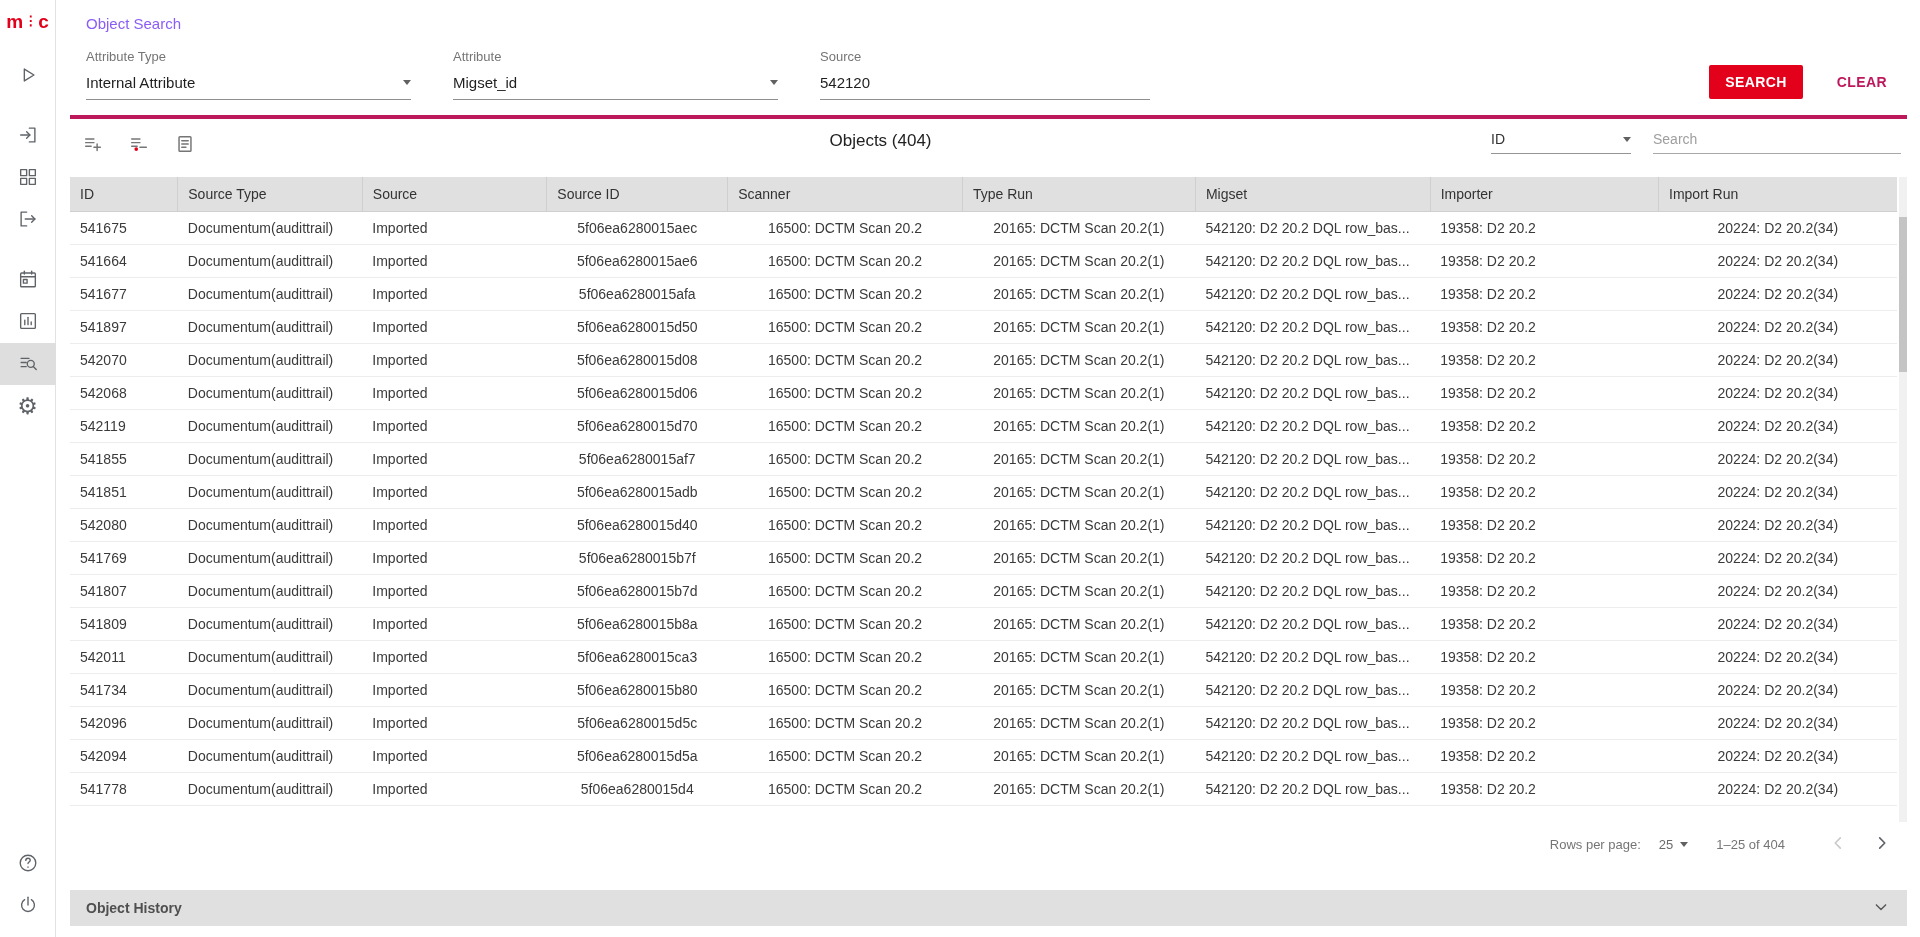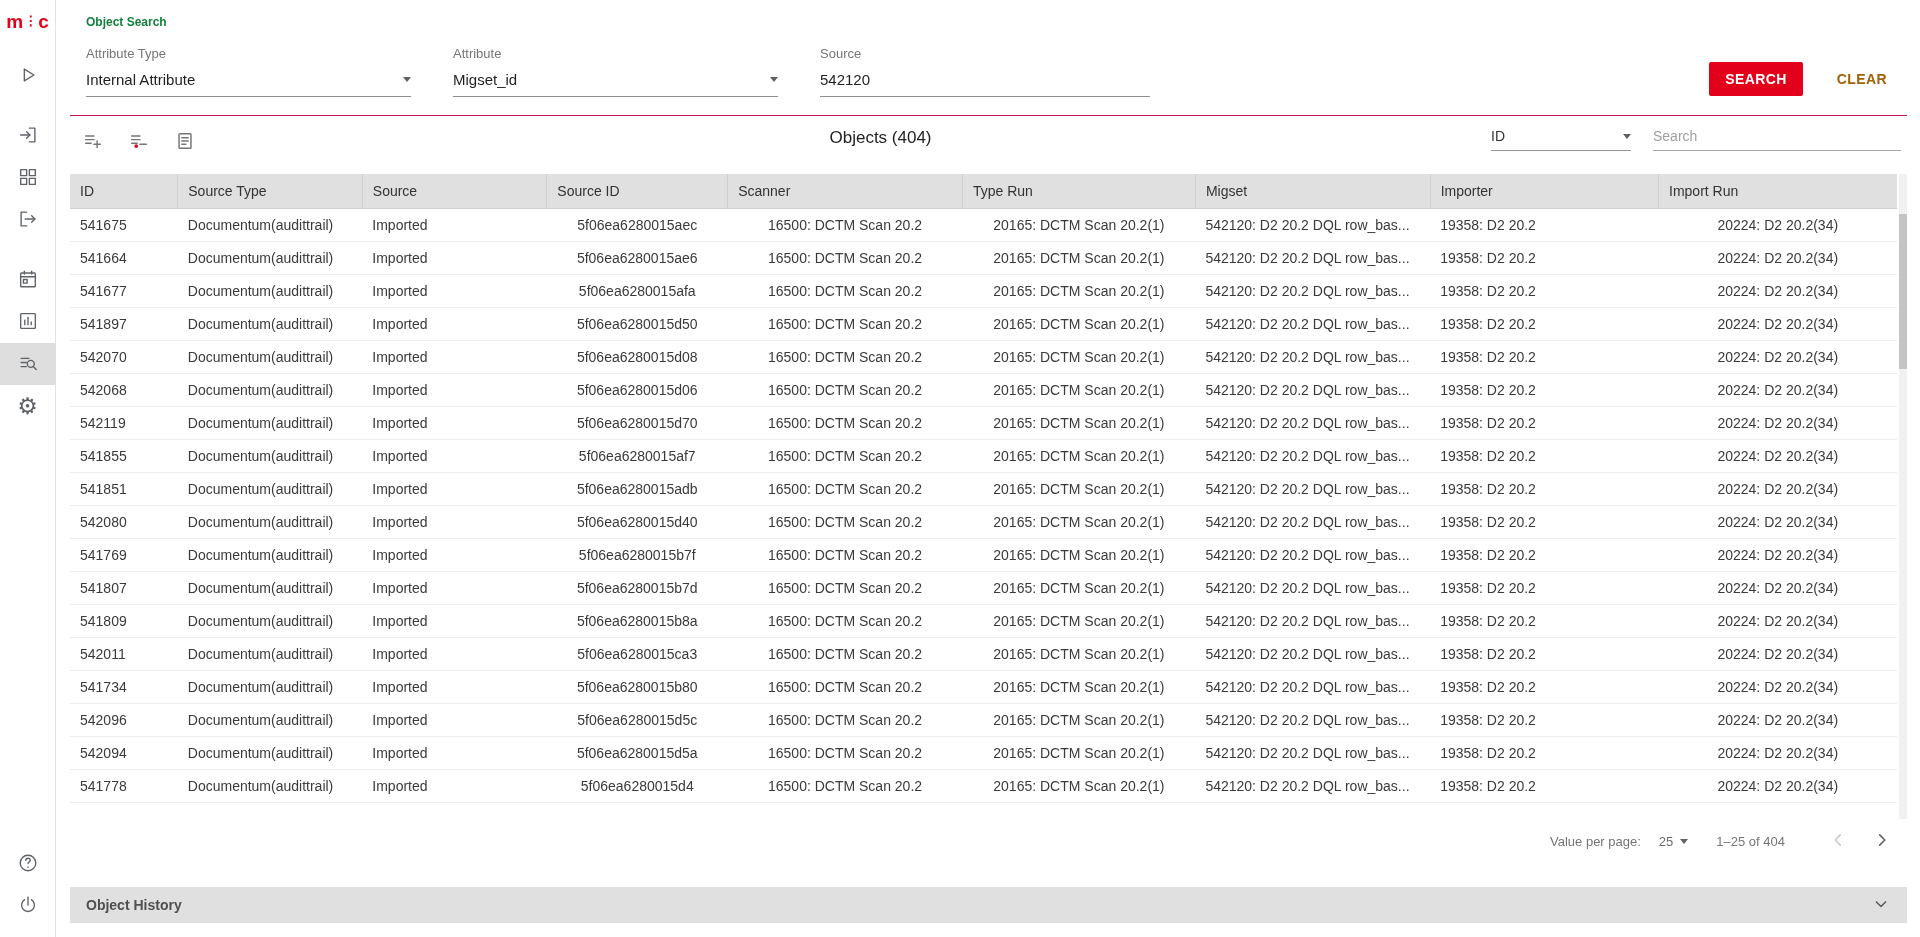--- a/index.html
+++ b/index.html
@@ -16,39 +16,39 @@
   .side-btn { width:56px; height:42px; background:none; border:none; cursor:pointer;
               display:flex; align-items:center; justify-content:center; color:#5f6368; }
   .side-btn.active { background:#dedede; }
   .side-btn svg { stroke:#5f6368; fill:none; stroke-width:1.5; stroke-linecap:round; stroke-linejoin:round; }
   .side-gap { height:18px; }
   .side-spacer { flex:1; }
   .gear-glyph { font-size:23px; color:#5f6368; line-height:1; }
 
   
   .main { flex:1; display:flex; flex-direction:column; padding:0 13px 0 14px; min-width:0; }
-  .page-header { padding:15px 16px 7px; font-size:12px; font-weight:700; color:#15803d; }
+  .page-header { padding:15px 16px 7px; font-size:15px; font-weight:400; color:#8b5cf6; }
 
   .filter-bar { display:flex; align-items:flex-start; padding:10px 16px 0; height:80px;
-                border-bottom:1px solid #be185d; }
+                border-bottom:4px solid #be185d; }
   .field { width:325px; margin-right:42px; }
   .field-label { font-size:13px; color:#757575; margin-bottom:10px; }
   .field-value { display:flex; justify-content:space-between; align-items:center;
                  font-size:15px; color:#1f1f1f; padding-bottom:8px;
                  border-bottom:1px solid #8f8f8f; cursor:pointer; }
   .caret-down { width:0; height:0; border-left:4.5px solid transparent;
                 border-right:4.5px solid transparent; border-top:5.5px solid #616161; }
   .text-input { border:none; border-bottom:1px solid #8f8f8f; outline:none; background:transparent;
                 font-family:"Liberation Sans", sans-serif; font-size:15px; color:#1f1f1f;
                 width:100%; padding:0 0 8px; }
   .filter-actions { margin-left:auto; display:flex; align-items:center; gap:30px; margin-top:16px; }
   .btn-search { background:#e2001a; color:#fff; border:none; border-radius:2px;
                 font-family:"Liberation Sans", sans-serif; font-size:14px; font-weight:700;
                 letter-spacing:.4px; padding:9px 16px; cursor:pointer; }
-  .btn-clear { background:none; border:none; color:#a16207; font-family:"Liberation Sans", sans-serif;
+  .btn-clear { background:none; border:none; color:#be185d; font-family:"Liberation Sans", sans-serif;
                font-size:14px; font-weight:700; letter-spacing:.4px; cursor:pointer; padding:9px 4px; }
 
   
   .objects-toolbar { margin-top:12px; height:46px; display:flex; align-items:flex-start; padding:0 6px 0 10px; }
   .toolbar-icons { display:flex; gap:20px; align-items:center; width:200px; }
   .tool-btn { background:none; border:none; cursor:pointer; padding:2px; position:relative; }
   .tool-btn svg { stroke:#757575; fill:none; stroke-width:1.6; stroke-linecap:round; stroke-linejoin:round; }
   .objects-title { flex:1; text-align:center; font-size:17px; font-weight:500; color:#222; }
   .toolbar-right { display:flex; align-items:flex-end; gap:22px; width:420px; justify-content:flex-end; }
   .col-select { width:140px; display:flex; justify-content:space-between; align-items:center;
@@ -493,21 +493,21 @@
             </tr>
           </tbody>
       </table>
       <div class="scrollbar">
         <div class="scroll-thumb"></div>
       </div>
     </div>
 
     <div class="pagination">
       <div class="rpp">
-        <span>Value per page:</span>
+        <span>Rows per page:</span>
         <span class="rpp-select">
           <span>25</span>
           <span class="caret-down"></span>
         </span>
       </div>
       <span>1–25 of 404</span>
       <div class="page-nav">
         <button class="nav-btn nav-prev">
           <span>
             <svg width="22" height="22" viewBox="0 0 24 24">

